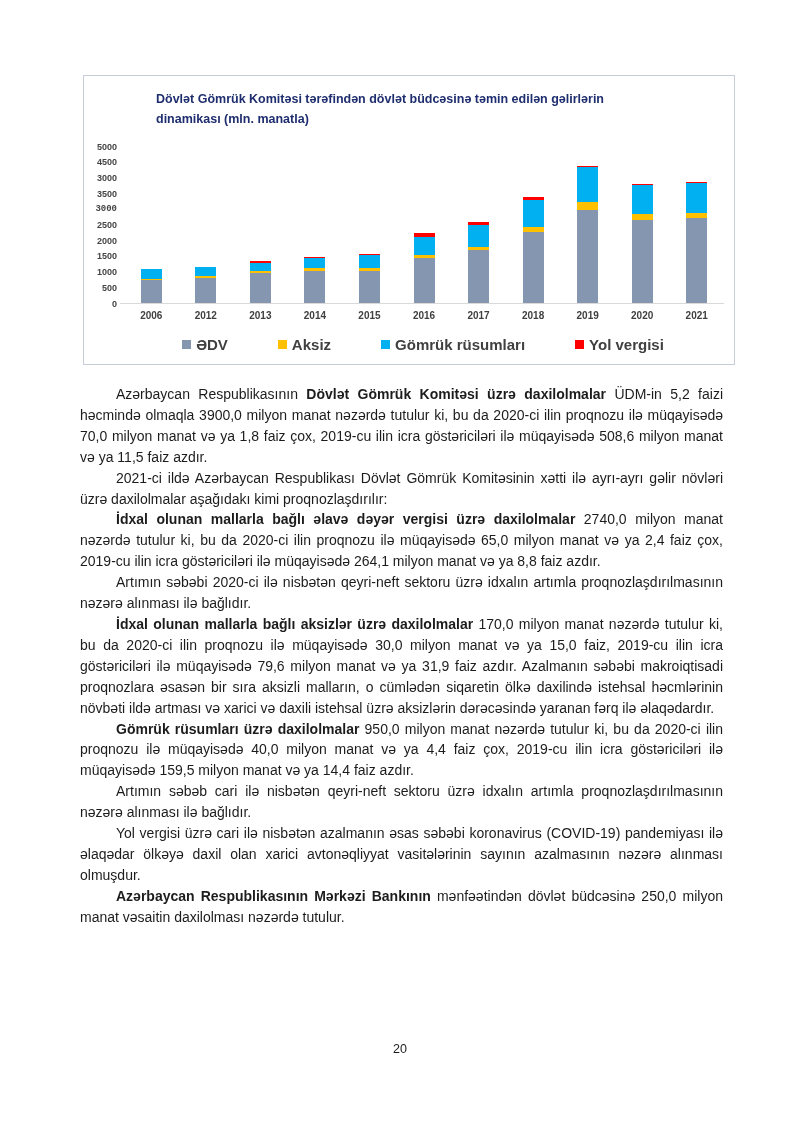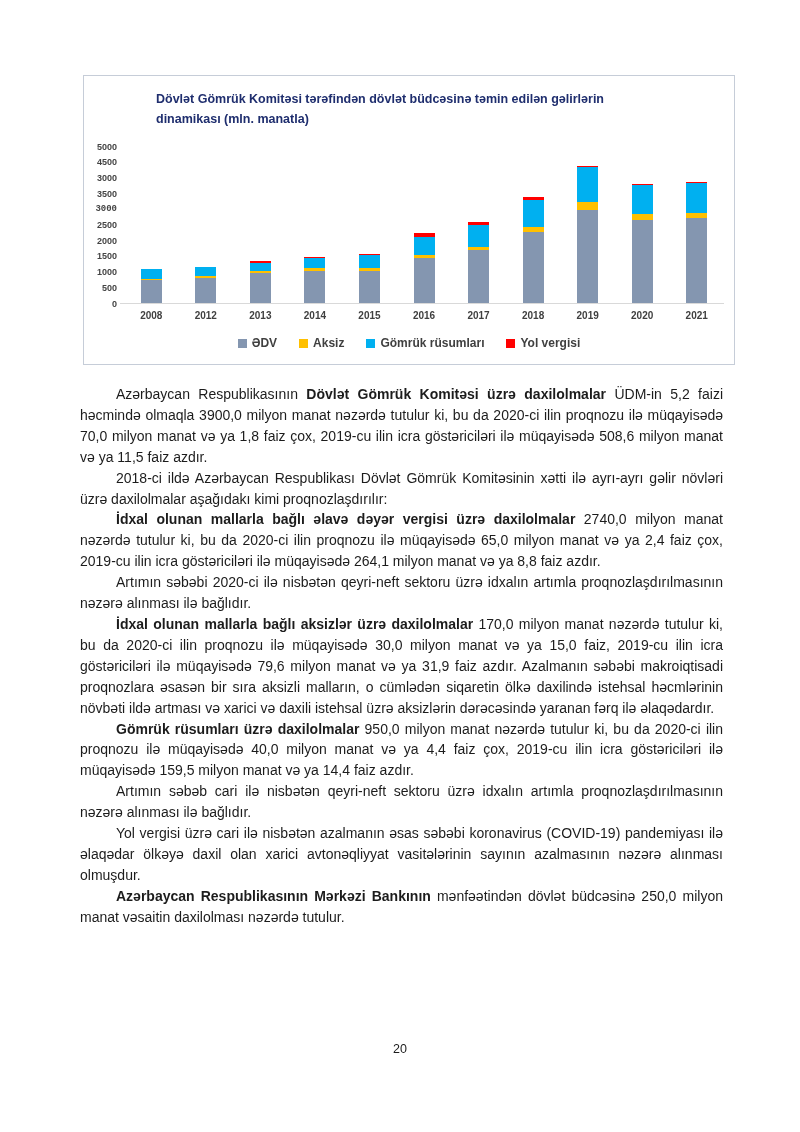--- a/index.html
+++ b/index.html
@@ -14,21 +14,21 @@
   .yaxis{width:40px;position:relative;height:157px;flex:0 0 40px;}
   .yaxis span{position:absolute;right:7px;font-size:9px;font-weight:bold;color:#444;}
   .plotarea{flex:1;position:relative;height:157px;}
   .baseline{position:absolute;left:-4px;right:0;bottom:0;height:1px;background:#d9d9d9;}
   .bars{display:flex;height:157px;align-items:flex-end;}
   .bar-col{flex:1;display:flex;justify-content:center;align-items:flex-end;height:157px;}
   .bar-stack{width:21px;display:flex;flex-direction:column-reverse;}
   .xlabels{display:flex;margin-left:40px;padding-right:10px;margin-top:6px;}
   .xlabels span{flex:1;text-align:center;font-size:10px;font-weight:bold;color:#404040;}
   .legend{display:flex;justify-content:center;gap:22px;margin-top:15px;}
-  .legend-item{display:flex;align-items:center;gap:5px;font-size:12px;font-weight:600;color:#404040;}
+  .legend-item{display:flex;align-items:center;gap:5px;font-size:15px;font-weight:600;color:#404040;margin-left:28px;}
   .legend-swatch{width:9px;height:9px;display:inline-block;}
 
   
   .body-text{position:absolute;left:80px;width:643px;top:384px;
              font-size:14px;line-height:20.9px;text-align:justify;}
   .para{margin:0;text-indent:36px;}
   .para .b{font-weight:bold;}
 
   .page-num{position:absolute;top:1042px;left:0;right:0;text-align:center;font-size:12.5px;color:#1c1c1c;}
 </style>
@@ -141,21 +141,21 @@
                 <div style="height: 5.338px; background: rgb(255, 192, 0);"></div>
                 <div style="height: 29.83px; background: rgb(0, 176, 240);"></div>
                 <div style="height: 1.256px; background: rgb(255, 0, 0);"></div>
               </div>
             </div>
           </div>
         <div class="baseline"></div>
       </div>
     </div>
     <div class="xlabels" id="xlabels">
-        <span>2008</span>
+        <span>2006</span>
         <span>2012</span>
         <span>2013</span>
         <span>2014</span>
         <span>2015</span>
         <span>2016</span>
         <span>2017</span>
         <span>2018</span>
         <span>2019</span>
         <span>2020</span>
         <span>2021</span>
@@ -175,21 +175,21 @@
         </div>
         <div class="legend-item">
           <span class="legend-swatch" style="background: rgb(255, 0, 0);"></span>
           <span>Yol vergisi</span>
         </div>
       </div>
   </div>
 
   <div class="body-text">
       <p class="para"><span>Azərbaycan Respublikasının </span><span class="b">Dövlət Gömrük Komitəsi üzrə daxilolmalar</span><span> ÜDM-in 5,2 faizi həcmində olmaqla 3900,0 milyon manat nəzərdə tutulur ki, bu da 2020-ci ilin proqnozu ilə müqayisədə 70,0 milyon manat və ya 1,8 faiz çox, 2019-cu ilin icra göstəriciləri ilə müqayisədə 508,6 milyon manat və ya 11,5 faiz azdır.</span></p>
-      <p class="para"><span>2018-ci ildə Azərbaycan Respublikası Dövlət Gömrük Komitəsinin xətti ilə ayrı-ayrı gəlir növləri üzrə daxilolmalar aşağıdakı kimi proqnozlaşdırılır:</span></p>
+      <p class="para"><span>2021-ci ildə Azərbaycan Respublikası Dövlət Gömrük Komitəsinin xətti ilə ayrı-ayrı gəlir növləri üzrə daxilolmalar aşağıdakı kimi proqnozlaşdırılır:</span></p>
       <p class="para"><span class="b">İdxal olunan mallarla bağlı əlavə dəyər vergisi üzrə daxilolmalar</span><span> 2740,0 milyon manat nəzərdə tutulur ki, bu da 2020-ci ilin proqnozu ilə müqayisədə 65,0 milyon manat və ya 2,4 faiz çox, 2019-cu ilin icra göstəriciləri ilə müqayisədə 264,1 milyon manat və ya 8,8 faiz azdır.</span></p>
       <p class="para"><span>Artımın səbəbi 2020-ci ilə nisbətən qeyri-neft sektoru üzrə idxalın artımla proqnozlaşdırılmasının nəzərə alınması ilə bağlıdır.</span></p>
       <p class="para"><span class="b">İdxal olunan mallarla bağlı aksizlər üzrə daxilolmalar</span><span> 170,0 milyon manat nəzərdə tutulur ki, bu da 2020-ci ilin proqnozu ilə müqayisədə 30,0 milyon manat və ya 15,0 faiz, 2019-cu ilin icra göstəriciləri ilə müqayisədə 79,6 milyon manat və ya 31,9 faiz azdır. Azalmanın səbəbi makroiqtisadi proqnozlara əsasən bir sıra aksizli malların, o cümlədən siqaretin ölkə daxilində istehsal həcmlərinin növbəti ildə artması və xarici və daxili istehsal üzrə aksizlərin dərəcəsində yaranan fərq ilə əlaqədardır.</span></p>
       <p class="para"><span class="b">Gömrük rüsumları üzrə daxilolmalar</span><span> 950,0 milyon manat nəzərdə tutulur ki, bu da 2020-ci ilin proqnozu ilə müqayisədə 40,0 milyon manat və ya 4,4 faiz çox, 2019-cu ilin icra göstəriciləri ilə müqayisədə 159,5 milyon manat və ya 14,4 faiz azdır.</span></p>
       <p class="para"><span>Artımın səbəb cari ilə nisbətən qeyri-neft sektoru üzrə idxalın artımla proqnozlaşdırılmasının nəzərə alınması ilə bağlıdır.</span></p>
       <p class="para"><span>Yol vergisi üzrə cari ilə nisbətən azalmanın əsas səbəbi koronavirus (COVID-19) pandemiyası ilə əlaqədar ölkəyə daxil olan xarici avtonəqliyyat vasitələrinin sayının azalmasının nəzərə alınması olmuşdur.</span></p>
       <p class="para"><span class="b">Azərbaycan Respublikasının Mərkəzi Bankının</span><span> mənfəətindən dövlət büdcəsinə 250,0 milyon manat vəsaitin daxilolması nəzərdə tutulur.</span></p>
     </div>
 
   <div class="page-num">20</div>

